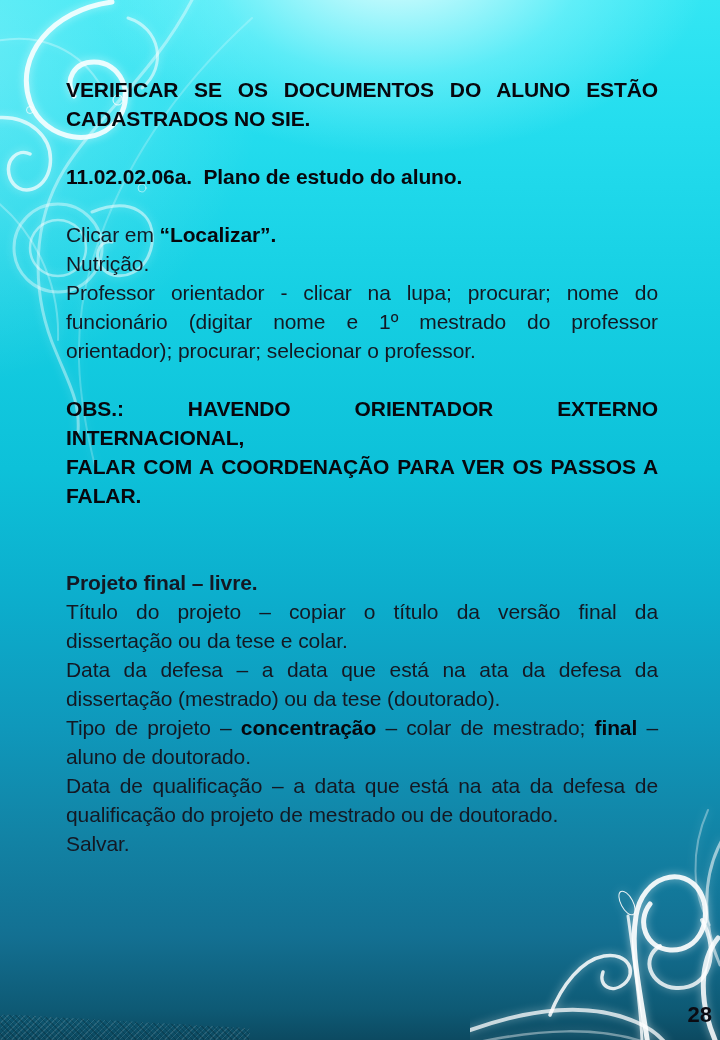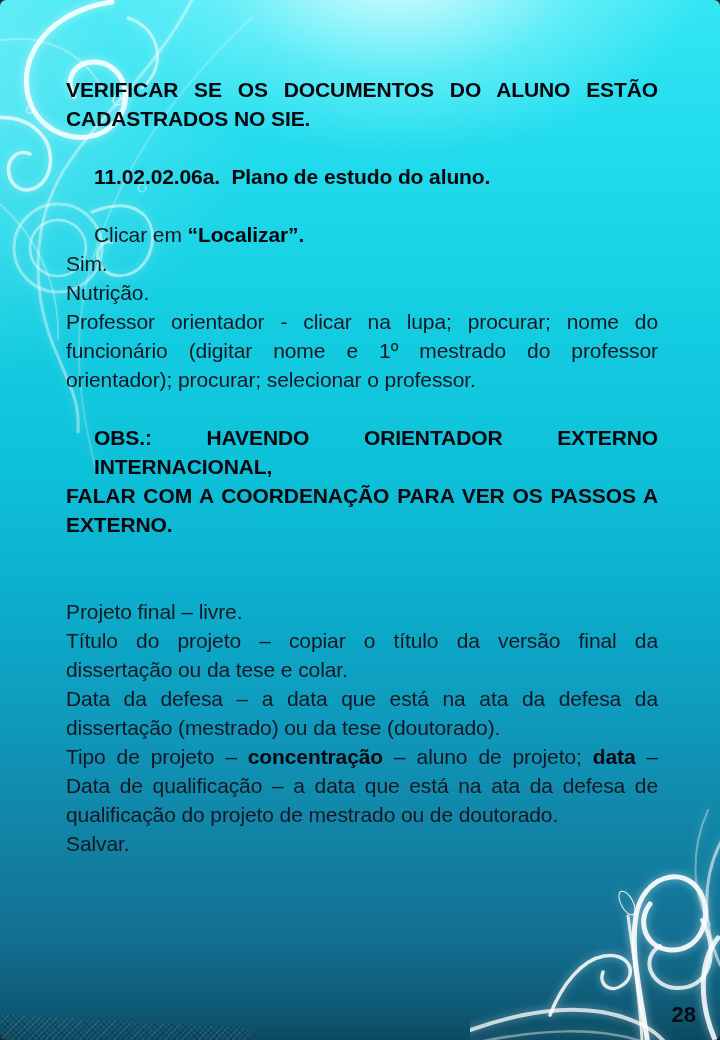--- a/index.html
+++ b/index.html
@@ -8,36 +8,35 @@
     width:720px;height:1040px;
     overflow:hidden;
     font-family:"Liberation Sans","DejaVu Sans",sans-serif;
     background:
       radial-gradient(420px 260px at 55% -40px, rgba(240,255,255,.95), rgba(150,248,255,.45) 45%, rgba(150,248,255,0) 75%),
       radial-gradient(520px 520px at -8% 6%, rgba(205,252,255,.38), rgba(205,252,255,0) 62%),
       linear-gradient(180deg,
         #33e6f3 0%, #24ddee 12%, #15cee2 30%, #0dc1d9 45%,
         #0cadcc 58%, #0f98bb 70%, #1284a6 80%, #137092 90%,
         #0e5a75 97%, #0c4a61 100%);
-    border-radius: 6px;
   }
   .ornament{position:absolute;pointer-events:none;}
   .ornament path, .ornament circle, .ornament ellipse{fill:none;stroke:#ffffff;stroke-linecap:round;}
   .tb{
     position:absolute;left:66px;top:75px;width:592px;
     font-size:21px;line-height:29px;letter-spacing:-0.1px;
     color:#141823;
   }
   .line{min-height:29px;}
   .j{text-align:justify;text-align-last:justify;}
   .b{font-weight:bold;color:#07070d;}
-  .g1{margin-top:29px;margin-left:28px;}
-  .g2{margin-top:58px;}
+  .g1{margin-top:29px;}
+  .g2{margin-top:58px;font-weight:bold;}
   .pagenum{
-    position:absolute;right:24px;bottom:12px;
+    position:absolute;right:8px;bottom:12px;
     font-size:22px;font-weight:bold;color:#0b0b12;
   }
   .hatch{
     position:absolute;left:0;bottom:0;width:250px;height:26px;
     background:
       repeating-linear-gradient(45deg, rgba(0,0,0,.30) 0 1px, transparent 1px 4px),
       repeating-linear-gradient(-45deg, rgba(255,255,255,.22) 0 1px, transparent 1px 4px);
     clip-path:polygon(0 0,100% 55%,100% 100%,0 100%);
     opacity:.55;
   }
@@ -94,34 +93,34 @@
     <use href="#br"></use>
   </svg>
 
   <div class="hatch"></div>
 
   <div class="tb">
     <div class="line j b"><span>VERIFICAR SE OS DOCUMENTOS DO ALUNO ESTÃO</span></div>
     <div class="line b"><span>CADASTRADOS NO SIE.</span></div>
     <div class="line b g1"><span>11.02.02.06a.&nbsp; Plano de estudo do aluno.</span></div>
     <div class="line g1"><span>Clicar em </span><span class="b">“Localizar”.</span></div>
-    <div class="line"><span>Sim.</span></div>
     <div class="line"><span>Nutrição.</span></div>
     <div class="line j"><span>Professor orientador - clicar na lupa; procurar; nome do</span></div>
     <div class="line j"><span>funcionário (digitar nome e 1º mestrado do professor</span></div>
     <div class="line"><span>orientador); procurar; selecionar o professor.</span></div>
     <div class="line j b g1"><span>OBS.: HAVENDO ORIENTADOR EXTERNO INTERNACIONAL,</span></div>
     <div class="line j b"><span>FALAR COM A COORDENAÇÃO PARA VER OS PASSOS A</span></div>
-    <div class="line b"><span>EXTERNO.</span></div>
+    <div class="line b"><span>FALAR.</span></div>
     <div class="line g2"><span>Projeto final – livre.</span></div>
     <div class="line j"><span>Título do projeto – copiar o título da versão final da</span></div>
     <div class="line"><span>dissertação ou da tese e colar.</span></div>
     <div class="line j"><span>Data da defesa – a data que está na ata da defesa da</span></div>
     <div class="line"><span>dissertação (mestrado) ou da tese (doutorado).</span></div>
-    <div class="line j"><span>Tipo de projeto – </span><span class="b">concentração</span><span> – aluno de projeto; </span><span class="b">data</span><span> –</span></div>
+    <div class="line j"><span>Tipo de projeto – </span><span class="b">concentração</span><span> – colar de mestrado; </span><span class="b">final</span><span> –</span></div>
+    <div class="line"><span>aluno de doutorado.</span></div>
     <div class="line j"><span>Data de qualificação – a data que está na ata da defesa de</span></div>
     <div class="line"><span>qualificação do projeto de mestrado ou de doutorado.</span></div>
     <div class="line"><span>Salvar.</span></div>
   </div>
 
   <div class="pagenum">28</div>
 
 </div>
 
 </body></html>

